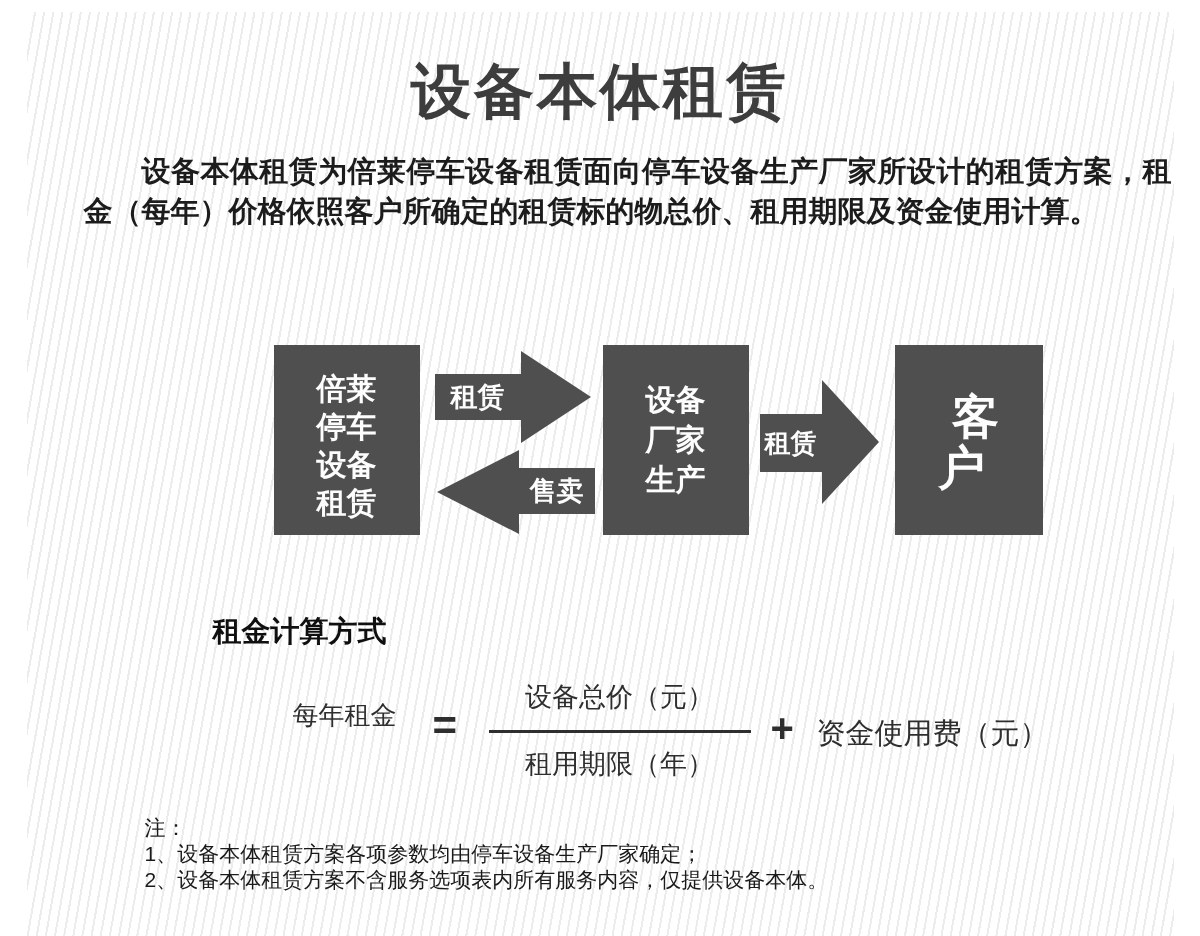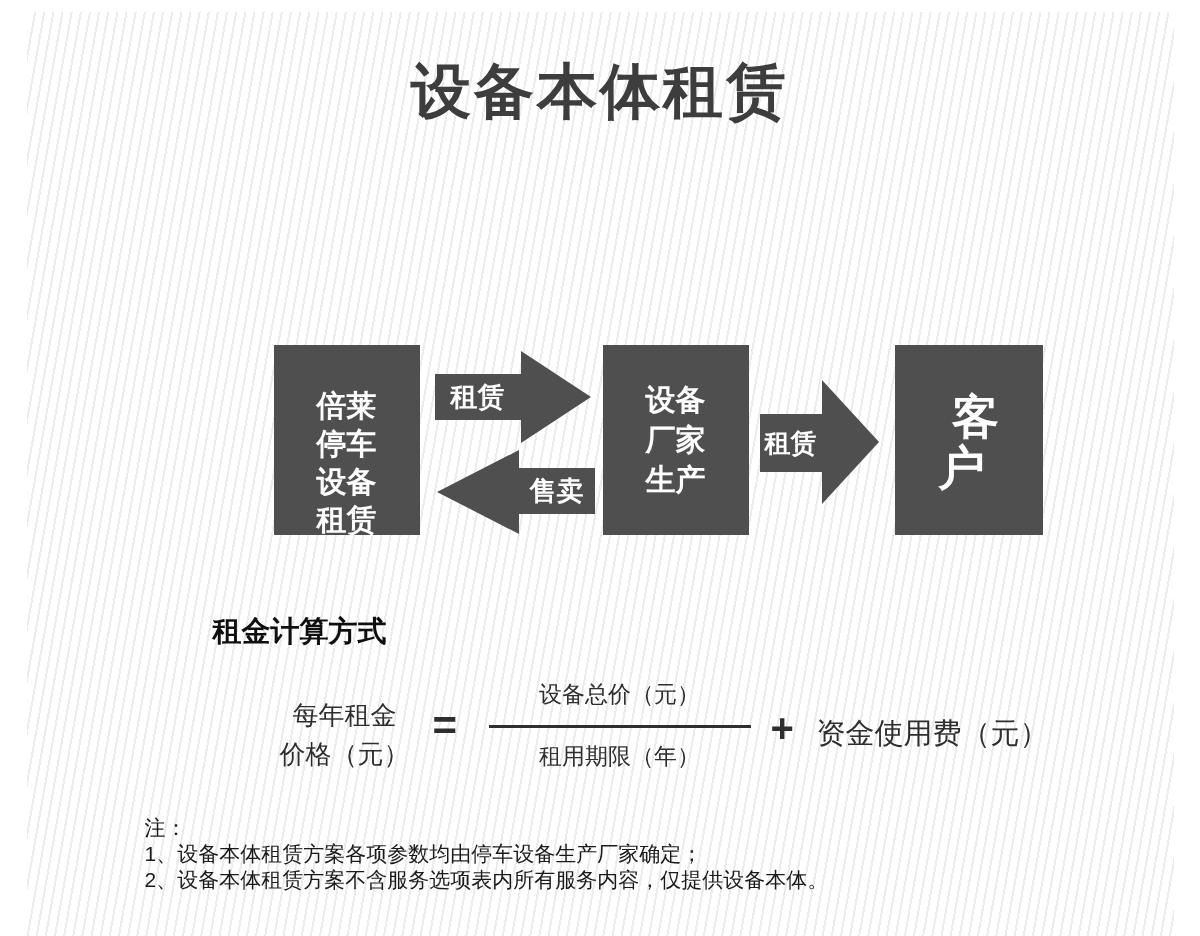--- a/index.html
+++ b/index.html
@@ -41,21 +41,21 @@
   
   .fbox{
     position:absolute;
     background:#4f4f4f;
     color:#fdfdfd;
     text-align:center;
     font-weight:700;
     box-sizing:border-box;
   }
   .box1{left:247px; top:333px; width:146px; height:190px;
-        font-size:30px; line-height:38px; padding-top:42px;}
+        font-size:30px; line-height:38px; padding-top:25px;}
   .box2{left:576px; top:333px; width:146px; height:190px;
         font-size:30px; line-height:40px; padding-top:35px;}
   .box3{left:868px; top:333px; width:148px; height:190px;
         font-size:47px; line-height:51px; padding-top:46px;}
   .box3 .fline:nth-child(1){transform:translateX(7px);}
   .box3 .fline:nth-child(2){transform:translateX(-7px);}
   .arrow-tail{
     position:absolute;
     background:#4f4f4f;
     color:#fdfdfd;
@@ -89,21 +89,21 @@
     position:absolute; left:240px; top:684px; width:156px;
     text-align:center; font-size:26px; line-height:39px; font-weight:500;
     color:#2e2e2e;
   }
   .f-eq{
     position:absolute; left:406px; top:690px;
     font-size:42px; font-weight:900; color:#2e2e2e;
   }
   .f-frac{
     position:absolute; left:462px; top:667px; width:262px;
-    text-align:center; font-size:23px; font-weight:500; color:#2e2e2e;
+    text-align:center; font-size:27px; font-weight:500; color:#2e2e2e;
   }
   .f-bar{height:3px; background:#2e2e2e; margin:15px 0 13px 0;}
   .f-plus{
     position:absolute; left:744px; top:694px;
     font-size:40px; font-weight:800; color:#2e2e2e;
   }
   .f-rhs{
     position:absolute; left:790px; top:702px;
     font-size:29px; font-weight:500; color:#2e2e2e;
   }
@@ -119,20 +119,21 @@
     background:linear-gradient(180deg,#5a5a5a 0%,#4a4a4a 55%,#2d2d2d 100%);
   }
 </style>
 </head>
 <body>
 
 <div class="page">
 
   <div class="title">设备本体租赁</div>
 
+  <div class="intro">设备本体租赁为倍莱停车设备租赁面向停车设备生产厂家所设计的租赁方案，租金（每年）价格依照客户所确定的租赁标的物总价、租用期限及资金使用计算。</div>
 
 
   <div class="fbox box1">
     <div class="fline">倍莱</div>
     <div class="fline">停车</div>
     <div class="fline">设备</div>
     <div class="fline">租赁</div>
   </div>
 
   <div class="arrow-tail a1-tail">
@@ -158,21 +159,20 @@
 
   <div class="fbox box3">
     <div class="fline">客</div>
     <div class="fline">户</div>
   </div>
 
   <div class="sec-heading h-calc">租金计算方式</div>
 
   <div class="f-lhs formula">
     <div>每年租金</div>
-    <div>价格（元）</div>
   </div>
   <div class="f-eq formula">=</div>
   <div class="f-frac formula">
     <div class="f-num">设备总价（元）</div>
     <div class="f-bar"></div>
     <div class="f-den">租用期限（年）</div>
   </div>
   <div class="f-plus formula">+</div>
   <div class="f-rhs formula">资金使用费（元）</div>
 

